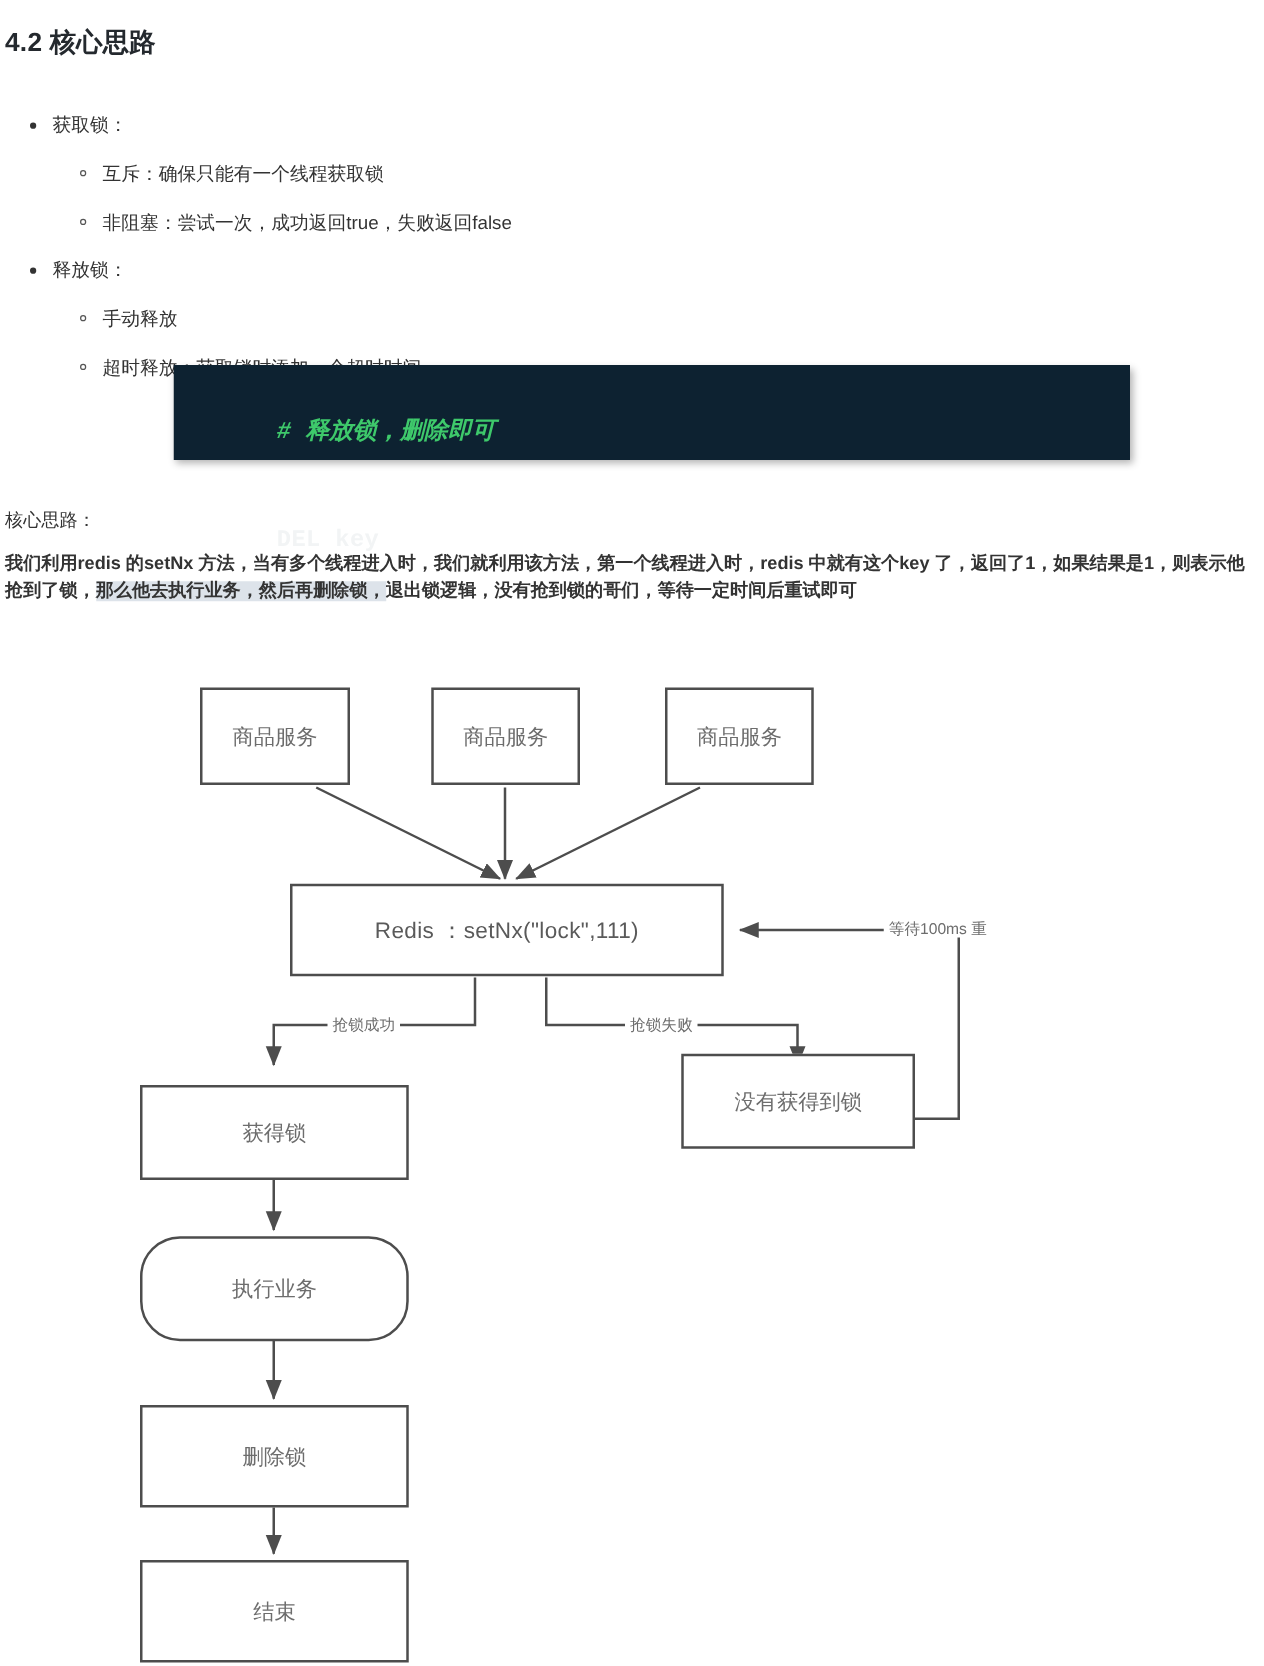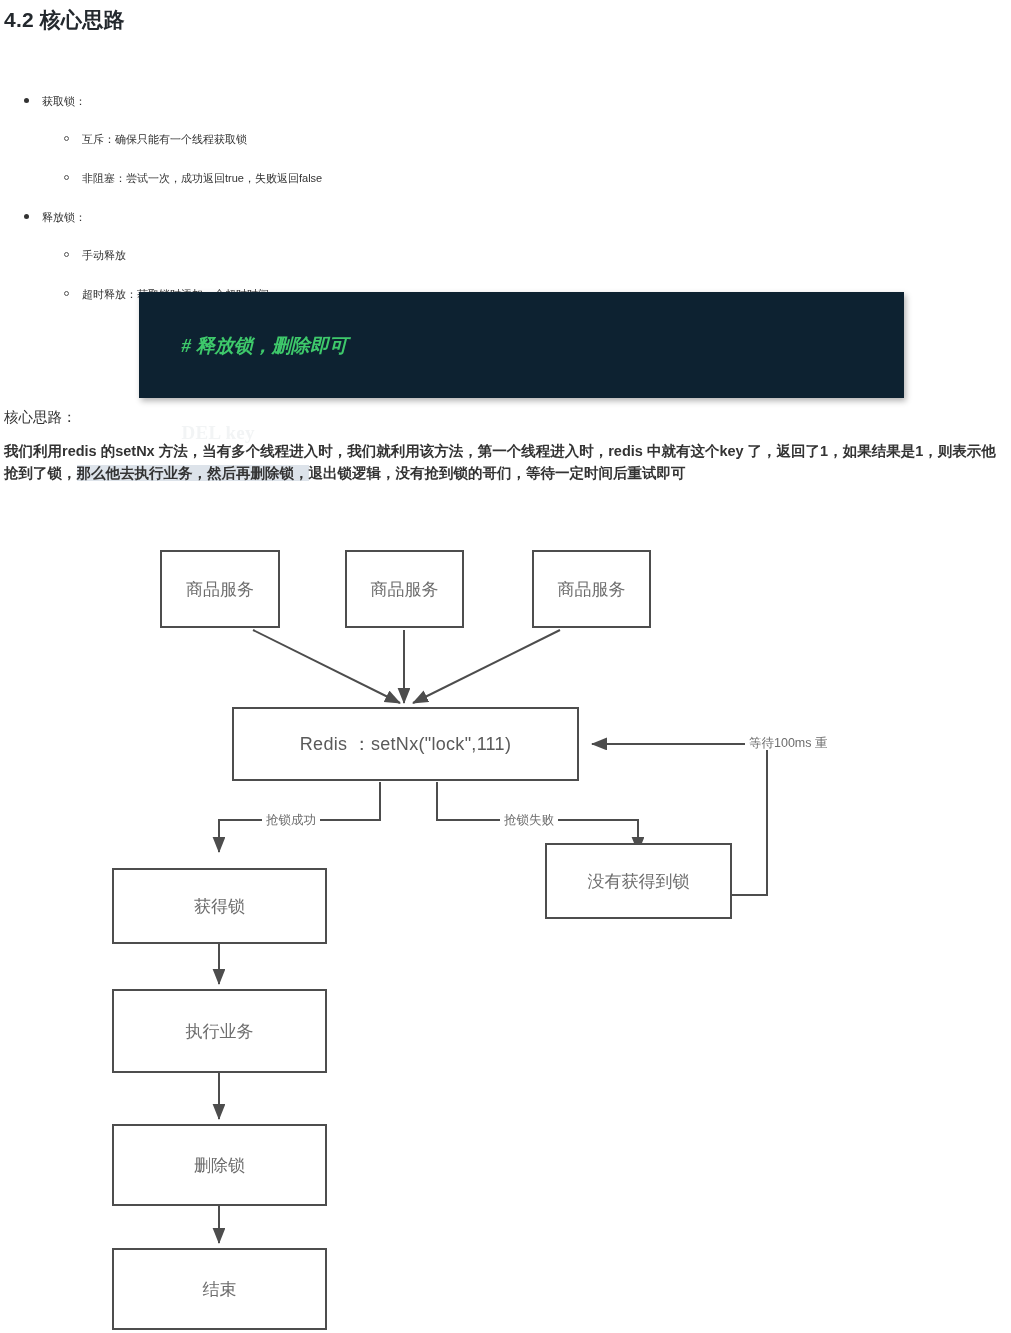--- a/index.html
+++ b/index.html
@@ -18,21 +18,21 @@
   }
 
   
   .article {
     position: absolute;
     left: 0; top: 0;
     width: 1011px;
   }
   h2.page-heading {
     margin: 0;
-    padding: 6px 0 0 4px;
+    padding: 20px 0 0 4px;
     font-size: 21px;
     font-weight: bold;
     color: #24292e;
     letter-spacing: 0.2px;
   }
   p.para {
     margin: 0;
     padding: 0 0 0 4px;
     font-size: 14.5px;
     line-height: 1.55;
@@ -47,21 +47,21 @@
   }
   .hl { background: #dde3ea; }
 
   ul.lvl1 {
     position: absolute;
     left: 0;
     top: 82px;
     margin: 0;
     padding: 0 0 0 42px;
     list-style: none;
-    font-size: 11px;
+    font-size: 15px;
   }
   ul.lvl1 > li {
     position: relative;
     line-height: 38px;
   }
   ul.lvl1 > li > .bullet-disc {
     position: absolute;
     left: -18px;
     top: 16px;
     width: 5px; height: 5px;
@@ -87,26 +87,26 @@
     background: transparent;
     box-sizing: border-box;
   }
 
   
   .code-block {
     position: absolute;
     left: 139px;
     top: 292px;
     width: 765px;
-    height: 106px;
+    height: 76px;
     background: #0d2231;
     box-shadow: 2px 3px 6px rgba(0,0,0,0.30);
     padding: 10px 0 0 14px;
     box-sizing: border-box;
-    font-family: Liberation Serif, serif;
+    font-family: Liberation Mono, monospace;
   }
   .code-line {
     font-size: 19px;
     line-height: 29px;
     white-space: pre;
   }
   .code-comment { color: #3ec96b; font-style: italic; font-weight: 600; }
   .code-cmd { color: #f2f4f5; font-weight: 600; letter-spacing: 0.3px; }
 
   
@@ -238,26 +238,26 @@
     <span>Redis ：setNx("lock",111)</span>
   </div>
 
   <div class="node-box" style="left:112px; top:348px; width:215px; height:76px;">
     <span>获得锁</span>
   </div>
   <div class="node-box" style="left:545px; top:323px; width:187px; height:76px;">
     <span>没有获得到锁</span>
   </div>
 
-  <div class="node-box" style="left:112px; top:469px; width:215px; height:84px;">
+  <div class="node-box" style="left:112px; top:469px; width:215px; height:84px;border-radius:32px;">
     <span>执行业务</span>
   </div>
   <div class="node-box" style="left:112px; top:604px; width:215px; height:82px;">
     <span>删除锁</span>
   </div>
   <div class="node-box" style="left:112px; top:728px; width:215px; height:82px;">
     <span>结束</span>
   </div>
 
   <div class="edge-label" style="left:262px; top:293px;">抢锁成功</div>
   <div class="edge-label" style="left:500px; top:293px;">抢锁失败</div>
-  <div class="edge-label" style="left:707px; top:216px;margin-left:38px;">等待100ms 重</div>
+  <div class="edge-label" style="left:707px; top:216px;">等待100ms 重</div>
 </div>
 
 </body></html>

